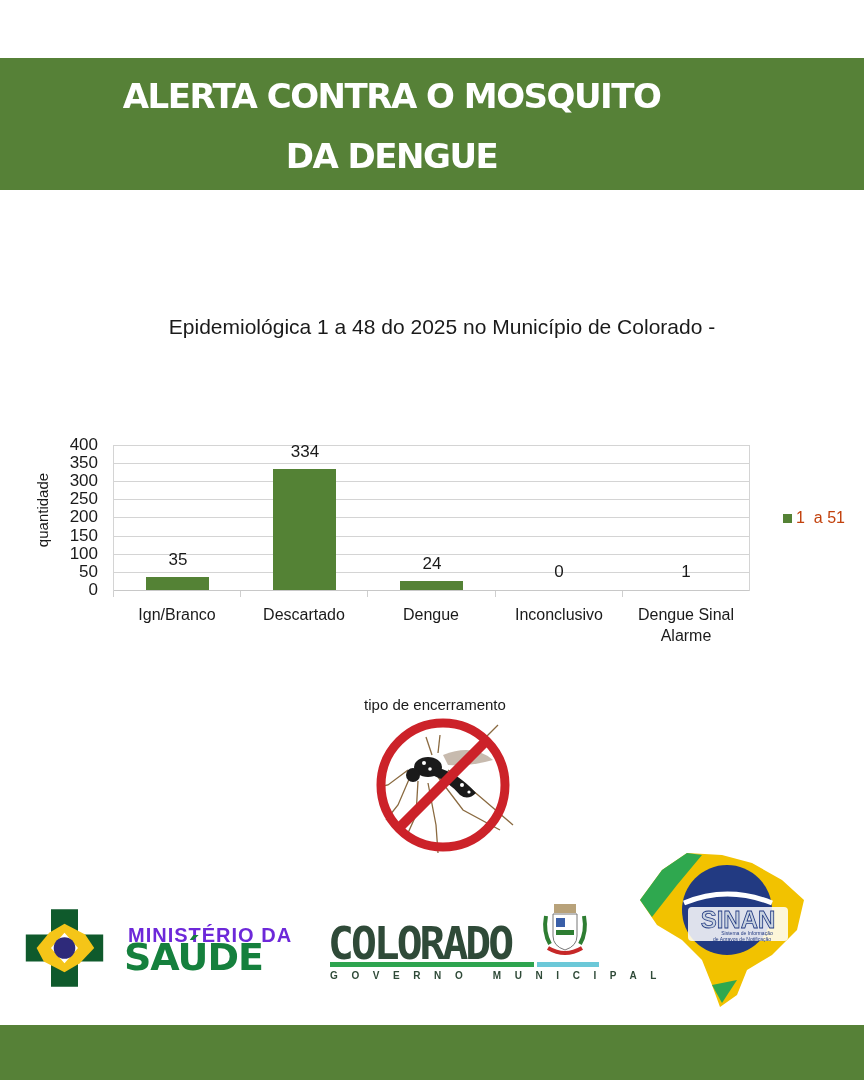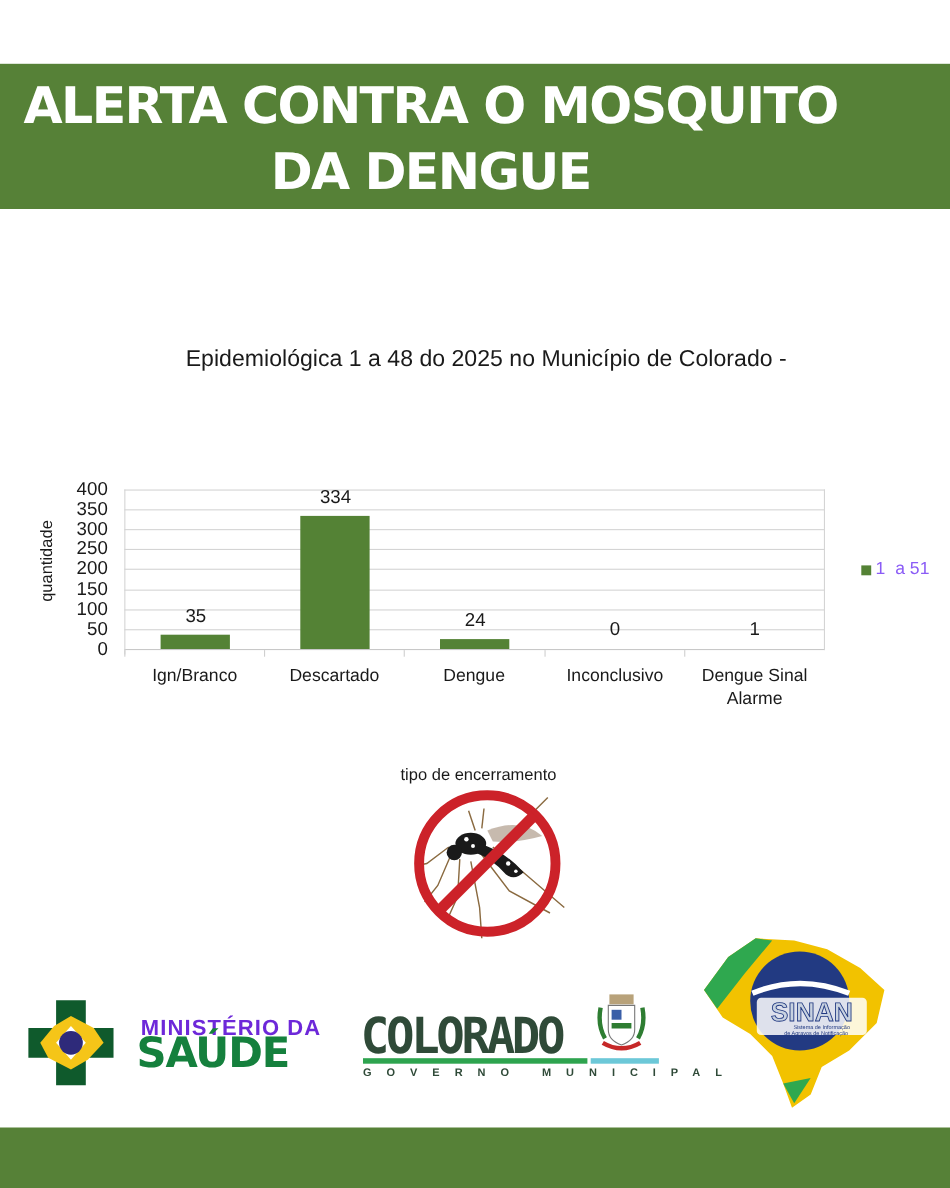--- a/index.html
+++ b/index.html
@@ -1,42 +1,42 @@
 <!DOCTYPE html>
 <html><head>
 <meta charset="utf-8">
 <style>
   * { margin:0; padding:0; box-sizing:border-box; }
   html, body { width:864px; height:1080px; background:#ffffff; overflow:hidden; }
   body { position:relative; font-family:"Liberation Sans", sans-serif; color:#1a1a1a; }
 
   .banner-top { position:absolute; left:0; top:58px; width:864px; height:132px; background:#568137; }
   .banner-title { position:absolute; left:0; top:66px; width:783px; text-align:center; color:#ffffff;
-    font-family:"DejaVu Sans", sans-serif; font-weight:bold; font-size:46px; line-height:60px; letter-spacing:-1.5px; }
+    font-family:"DejaVu Sans", sans-serif; font-weight:bold; font-size:34px; line-height:60px; letter-spacing:-1.5px; }
 
   .chart-title { position:absolute; left:80px; top:314px; width:724px; text-align:center;
     font-size:21px; line-height:26px; color:#1a1a1a; }
 
   .ylabel { position:absolute; left:34px; top:555px; transform:rotate(-90deg); transform-origin:left top;
     font-size:15px; color:#1a1a1a; white-space:nowrap; width:90px; text-align:center; }
 
   .plot { position:absolute; left:113px; top:445px; width:637px; height:146px; }
   .gridline { position:absolute; left:0; width:637px; height:1px; background:#d4d4d4; }
   .plot-right { position:absolute; right:0; top:0; width:1px; height:146px; background:#d4d4d4; }
   .yaxis-line { position:absolute; left:0; top:0; width:1px; height:150px; background:#d4d4d4; }
   .tick { position:absolute; left:104px; font-size:17px; line-height:17px; text-align:right; width:0; }
   .tick span { position:absolute; right:6px; white-space:nowrap; }
 
   .xtick { position:absolute; top:591px; width:1px; height:6px; background:#cfcfcf; }
   .bar { position:absolute; background:#548235; }
   .bar-label { position:absolute; font-size:17px; width:60px; text-align:center; color:#1a1a1a; }
   .cat-label { position:absolute; top:604px; width:128px; text-align:center; font-size:16px; line-height:21px; color:#1a1a1a; }
   .xlabel { position:absolute; left:300px; top:660px; width:270px; text-align:center; font-size:15px; color:#1a1a1a;margin-top:36px; }
 
-  .legend { position:absolute; left:783px; top:509px; font-size:16px; color:#8b5cf6; display:flex; align-items:center; white-space:pre; }
+  .legend { position:absolute; left:783px; top:509px; font-size:16px; color:#c2410c; display:flex; align-items:center; white-space:pre; }
   .legend-swatch { width:9px; height:9px; background:#548235; margin-right:4px; }
 
   .nomosquito { position:absolute; left:368px; top:715px; width:150px; height:140px; }
 
   .ms-logo { position:absolute; left:24px; top:903px; width:250px; height:90px; }
   .ms-line1 { position:absolute; left:128px; top:924px; font-family:Liberation Sans, sans-serif; font-weight:bold; font-size:20px; color:#6d28d9; letter-spacing:1px; }
   .ms-line2 { position:absolute; left:124px; top:935px; font-family:"DejaVu Sans", sans-serif; font-weight:bold; font-size:38px; color:#15803d; letter-spacing:-1px; }
 
   .col-name { position:absolute; left:328px; top:918px; font-family:"DejaVu Sans Mono", monospace; font-weight:bold; font-size:43px; color:#2f4a38; letter-spacing:-3px; transform:scaleY(1.05); }
   .col-bar-green { position:absolute; left:330px; top:962px; width:204px; height:5px; background:#2ea44f; }

